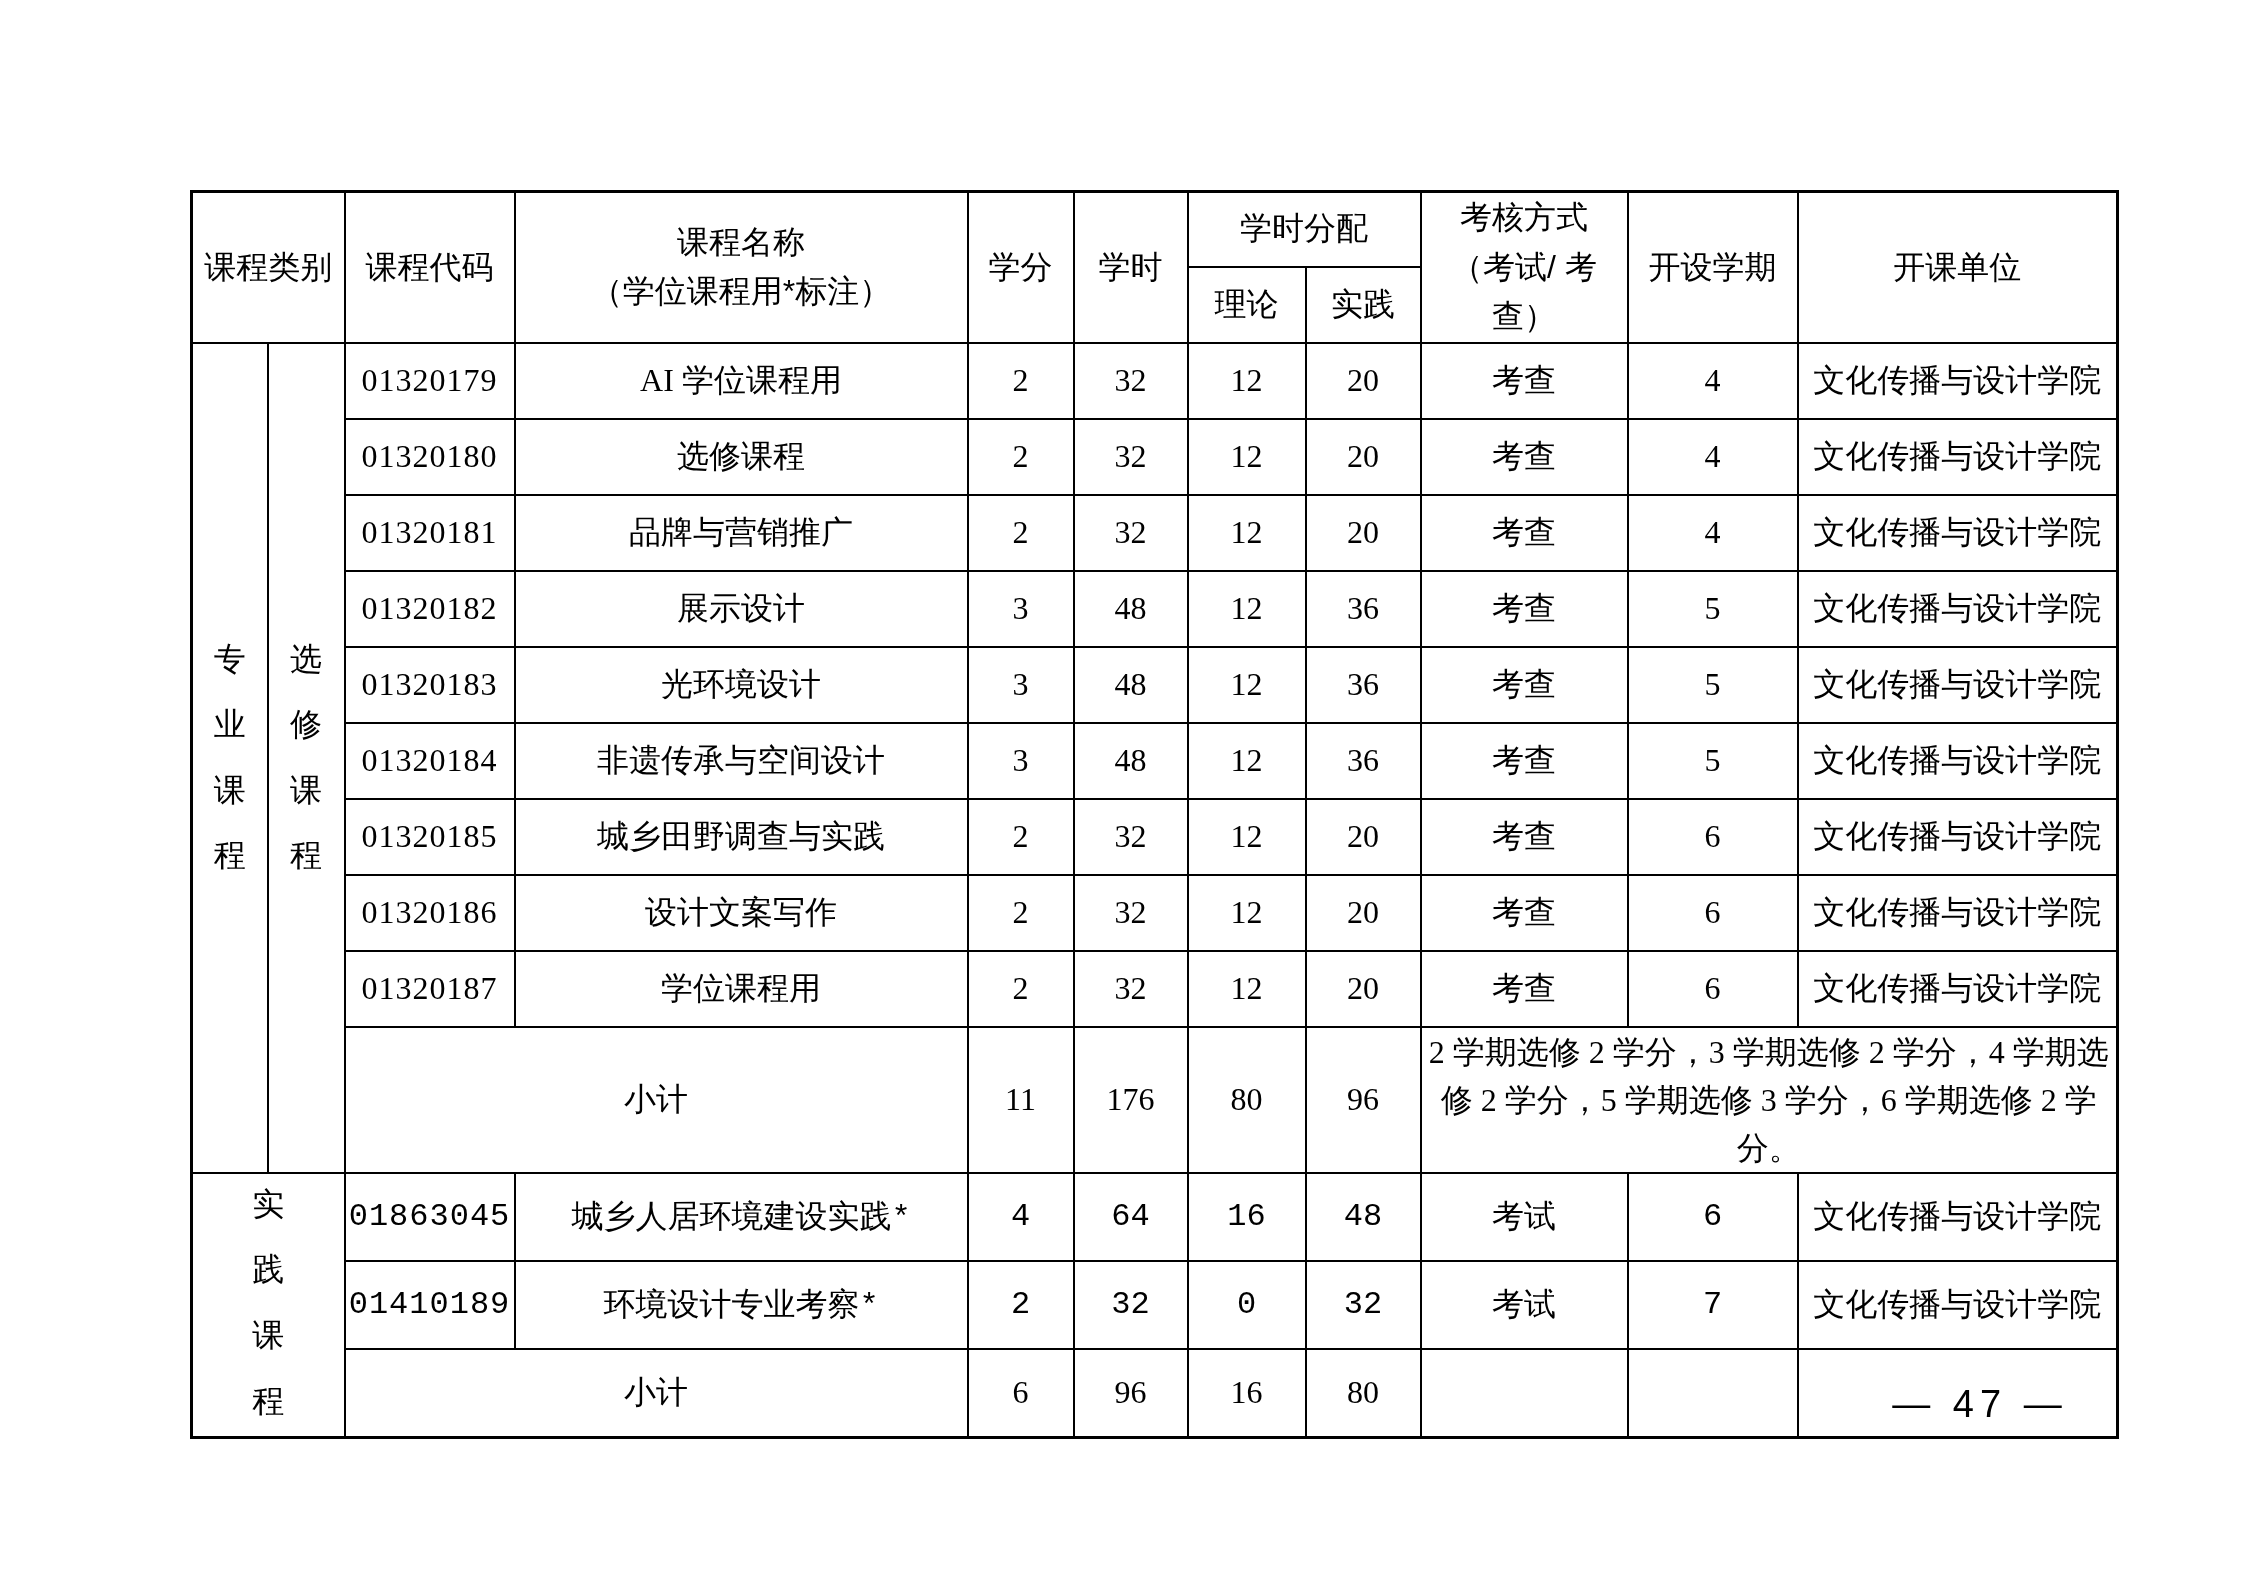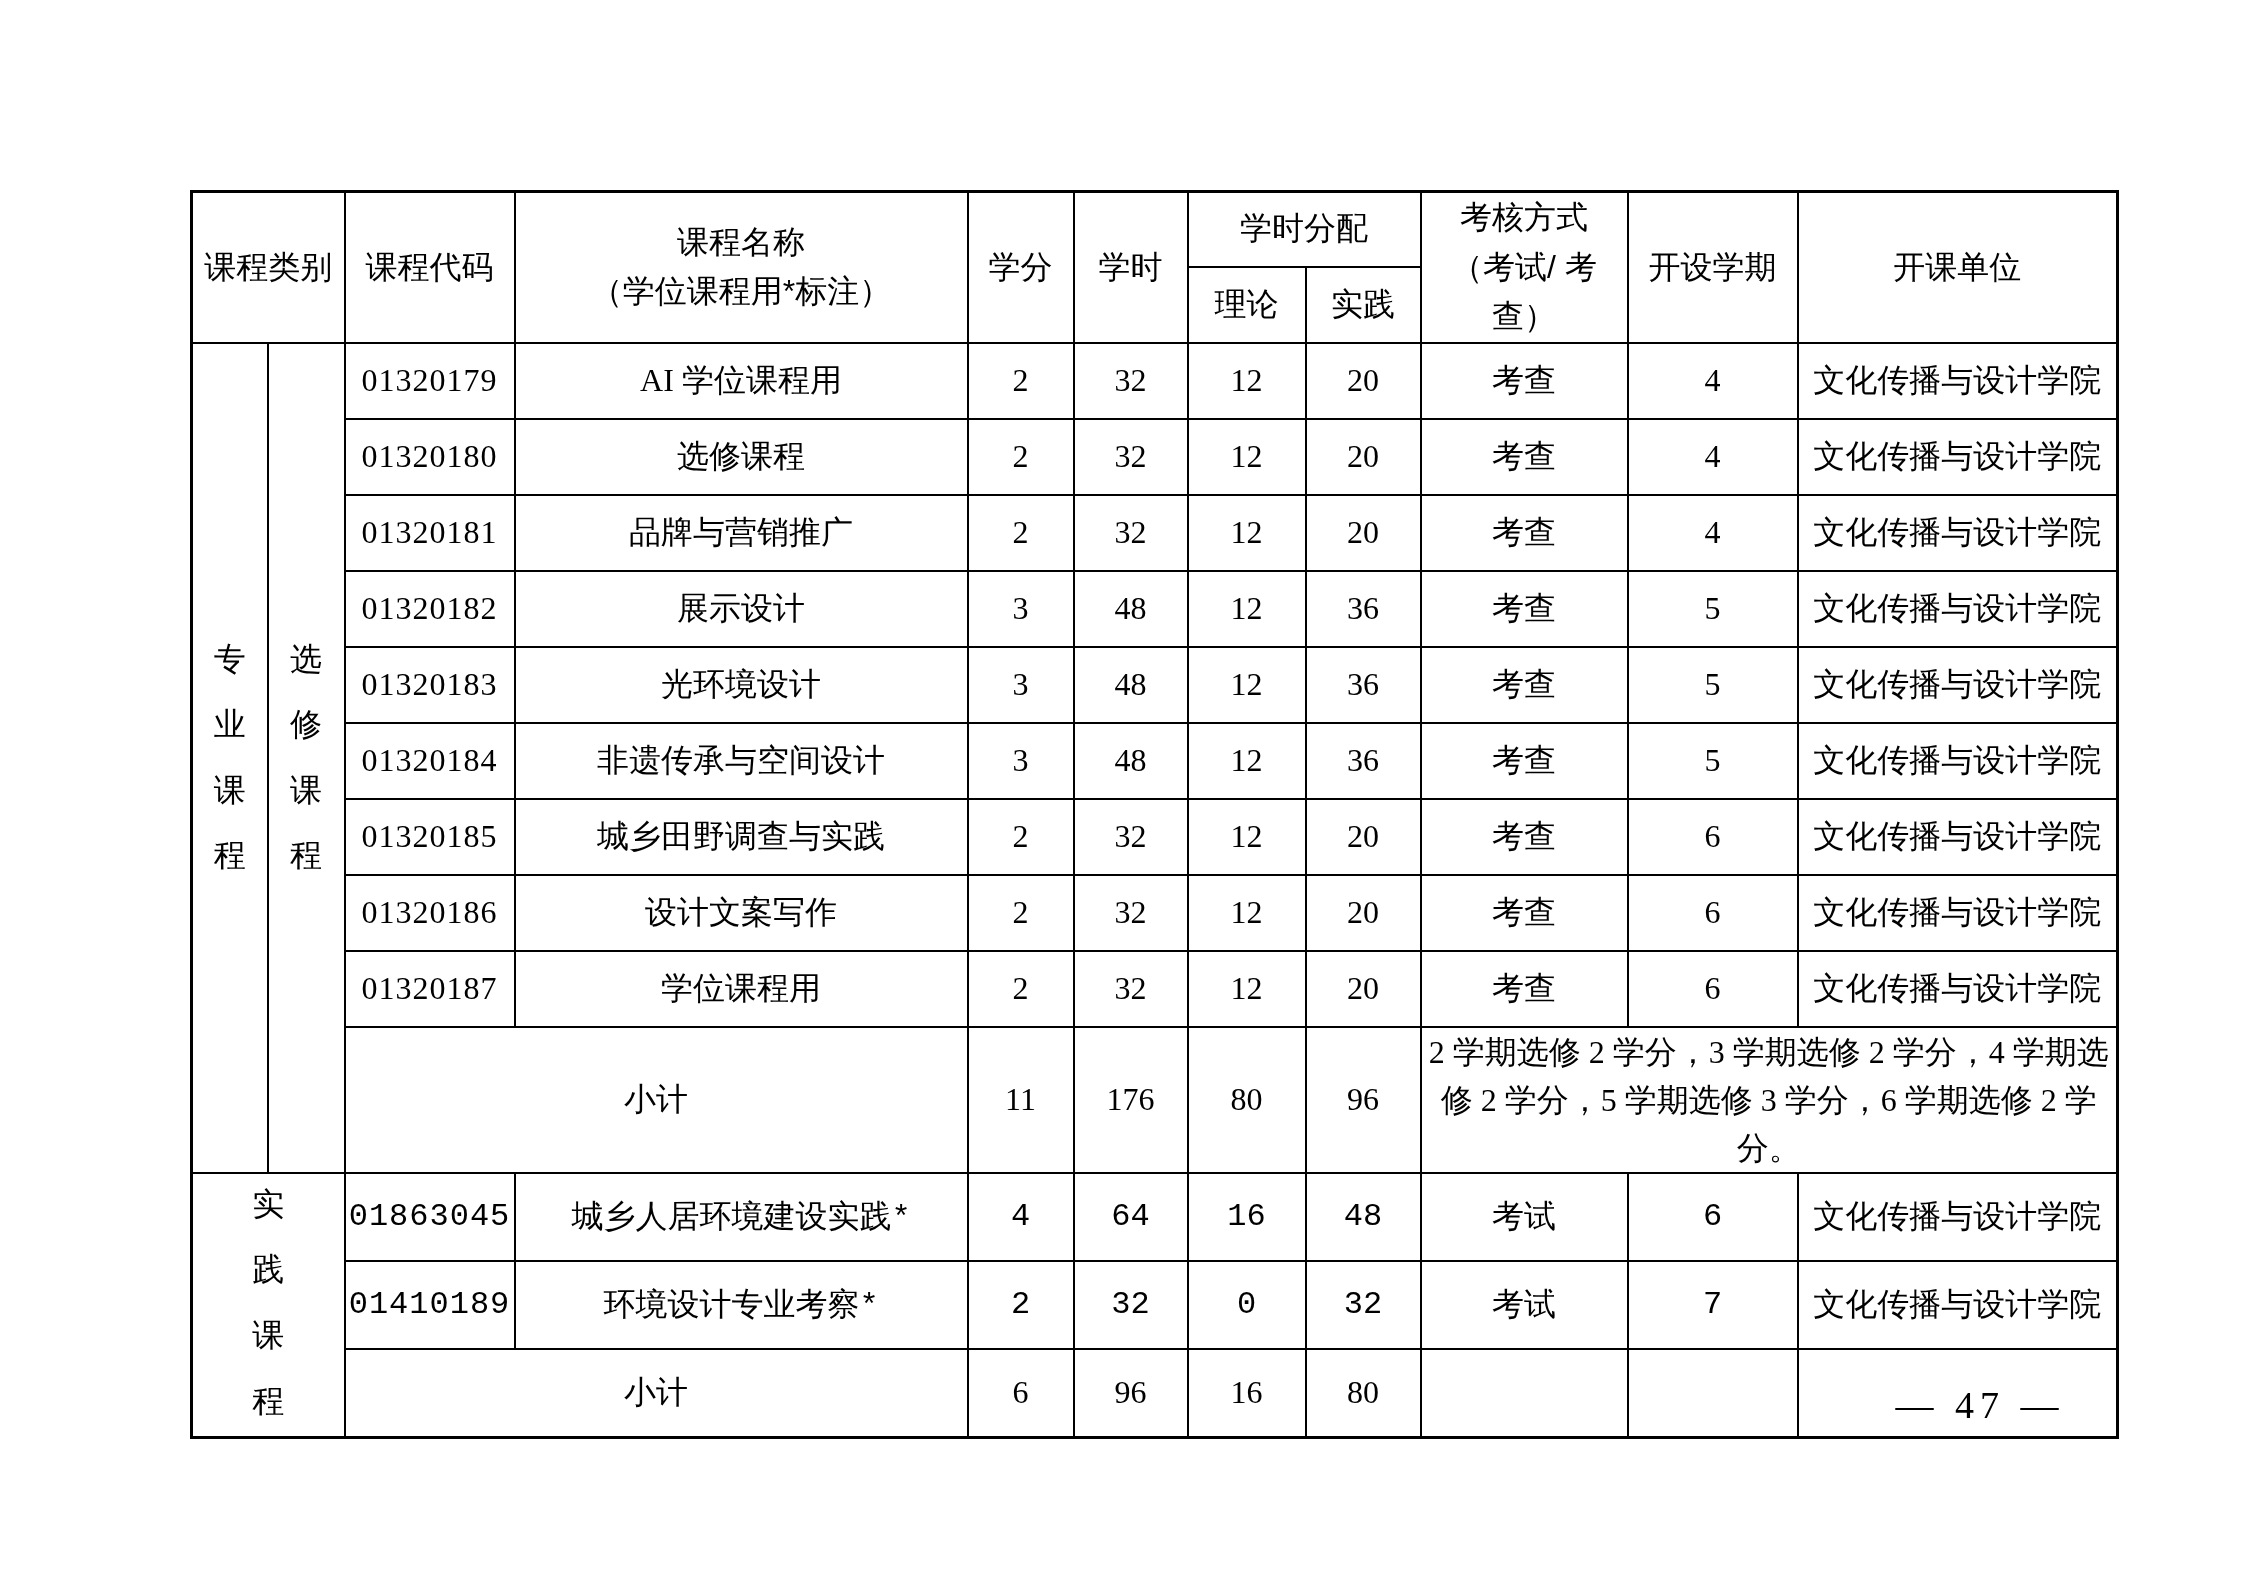--- a/index.html
+++ b/index.html
@@ -54,21 +54,21 @@
     line-height:1.5;
     font-size:32px;
     margin-left:10px;
   }
   .pageno{
     position:absolute;
     left:1855px;top:1383px;width:250px;
     text-align:center;
     font-size:38px;
     letter-spacing:6px;
-    font-family:Liberation Serif, serif;
+    font-family:Liberation Sans, sans-serif;
   }
 </style>
 </head>
 <body>
 
 <div class="page">
   <div class="table-wrap">
     <table class="curriculum">
       <colgroup>
         <col style="width:76px">

